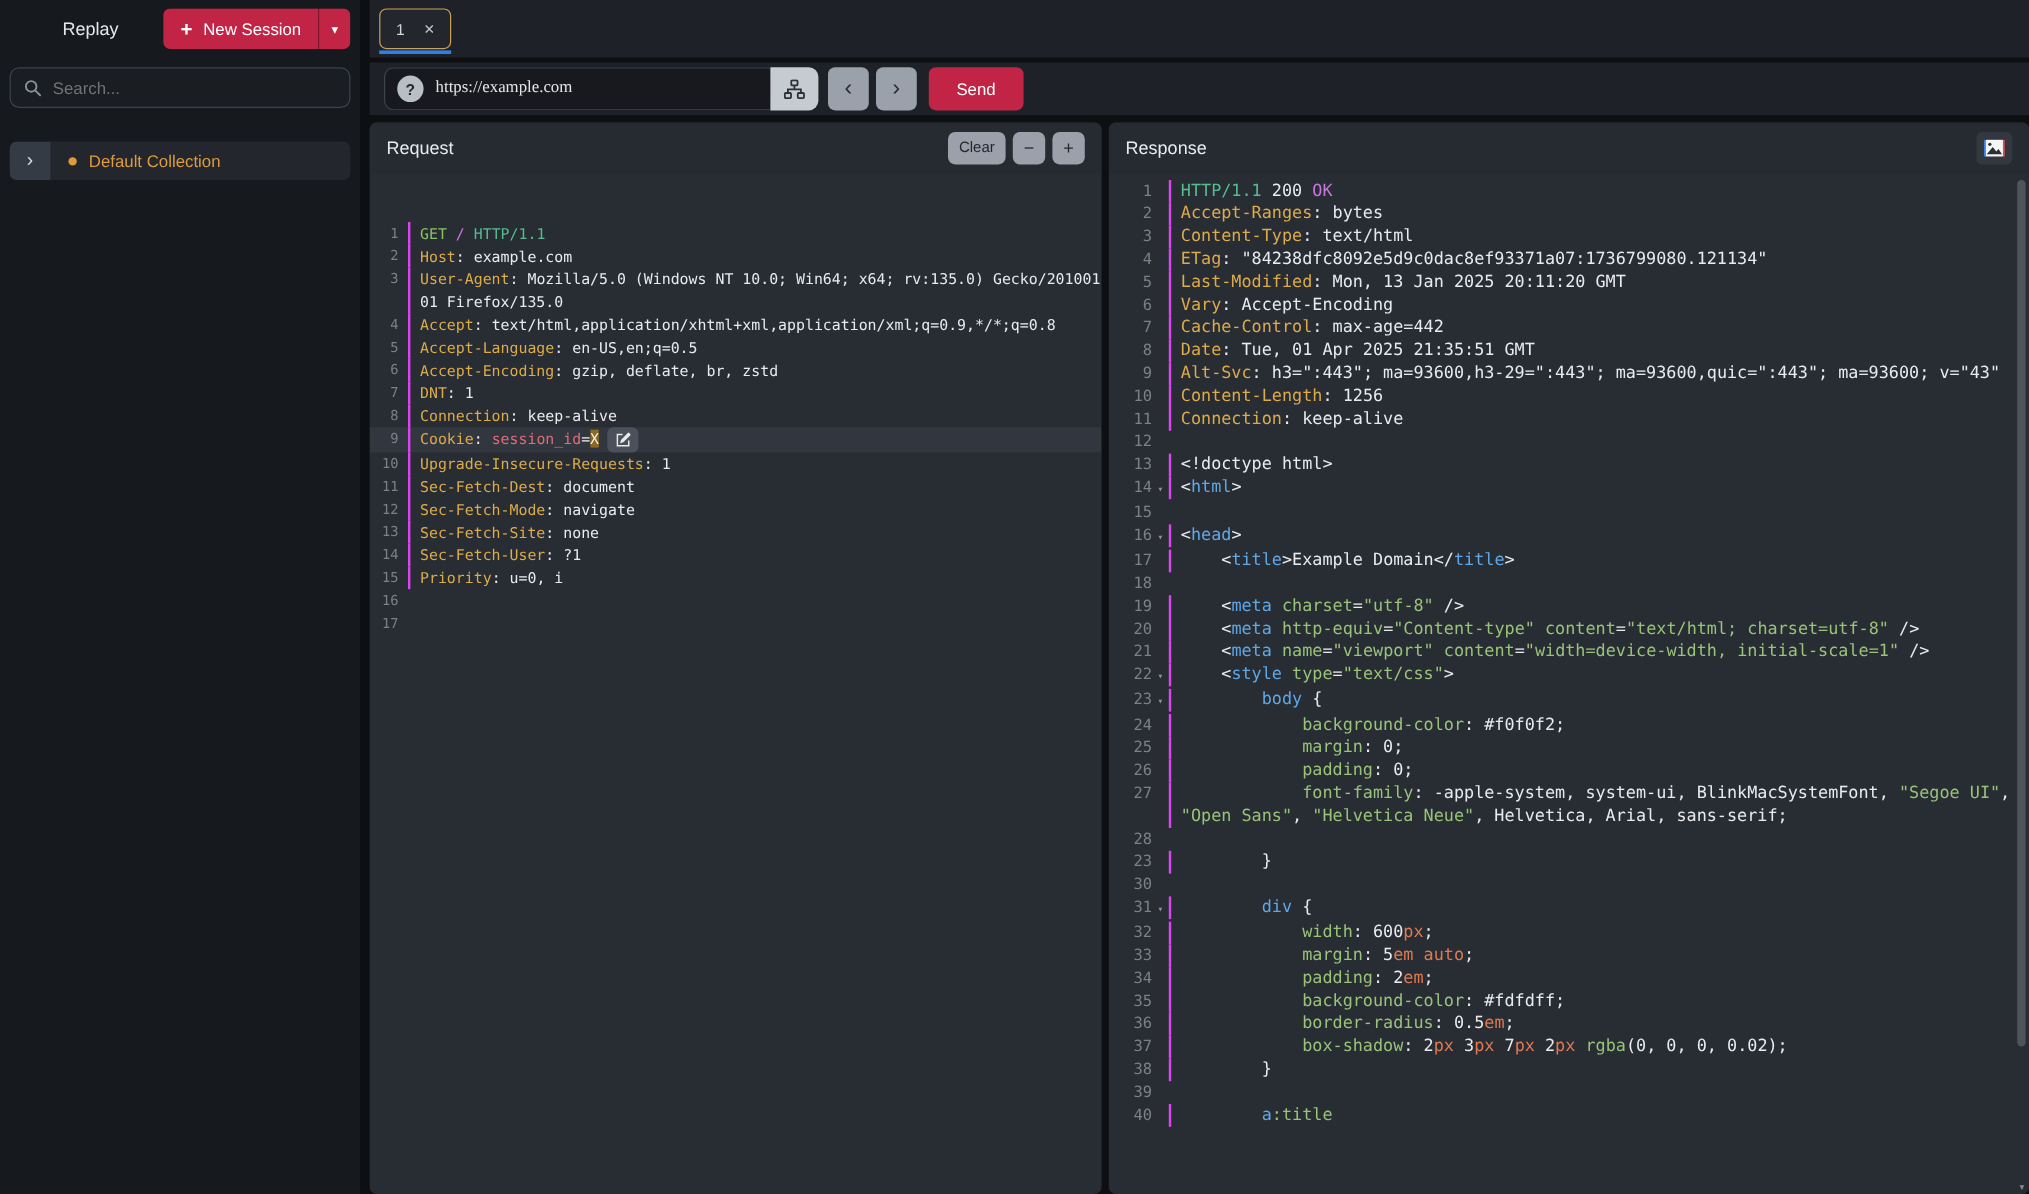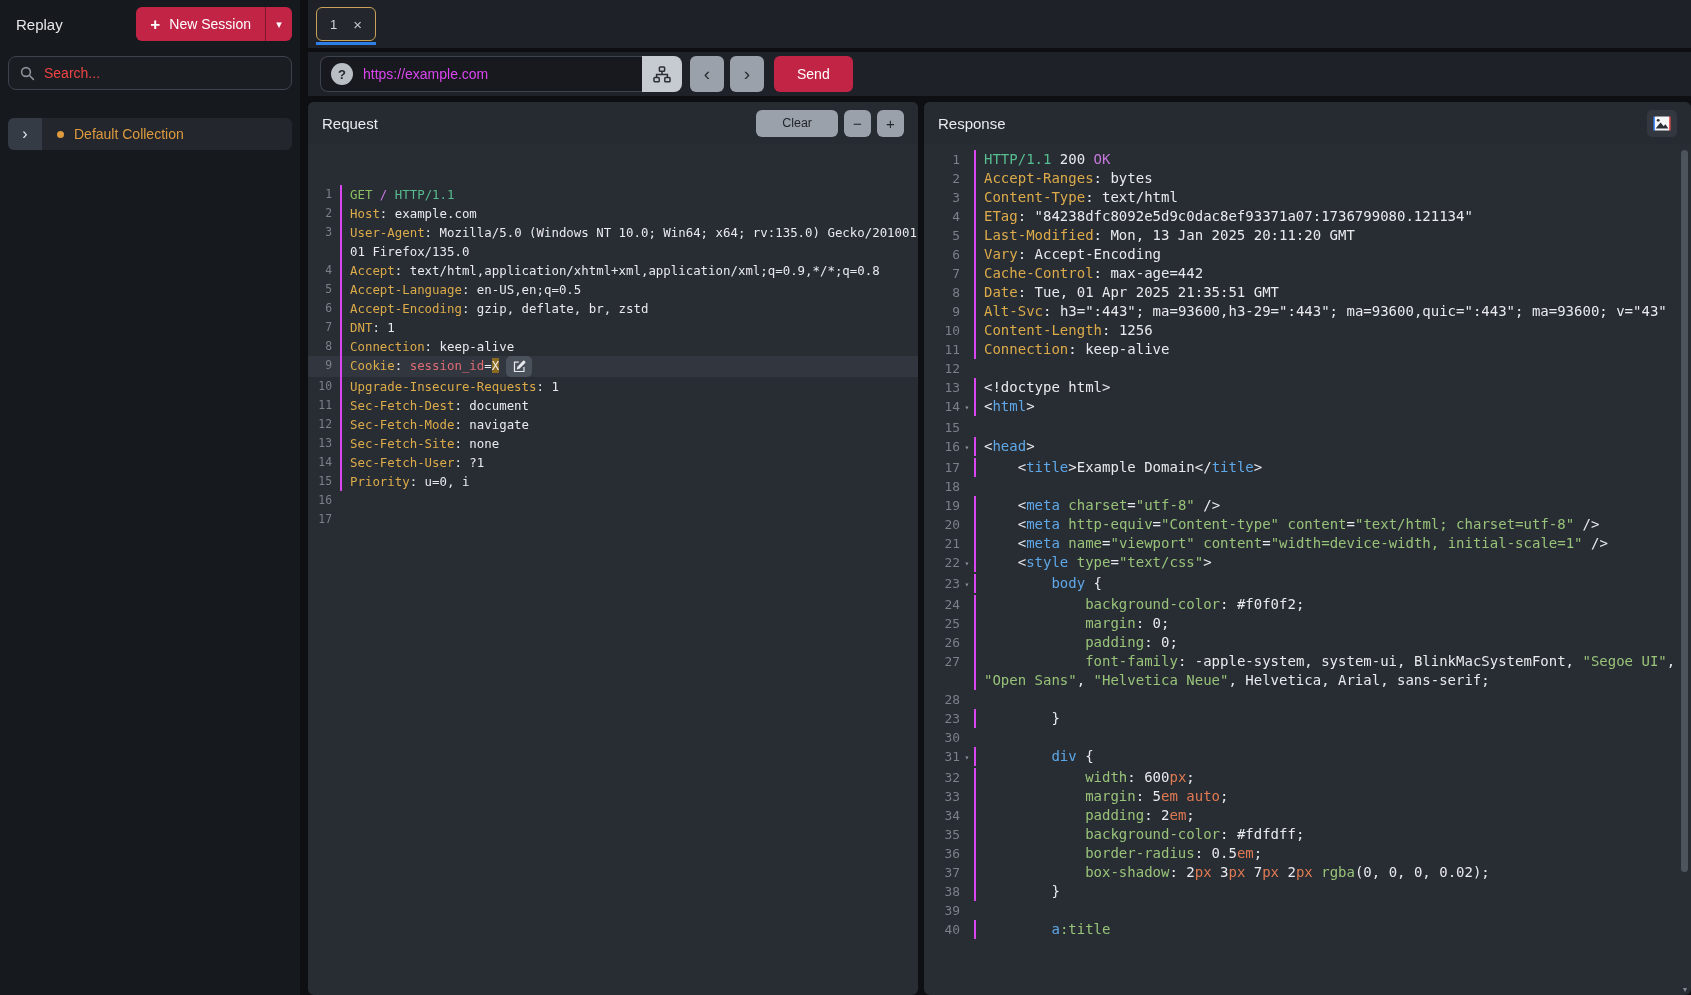--- a/index.html
+++ b/index.html
@@ -4,58 +4,58 @@
 <style>
   * { margin:0; padding:0; box-sizing:border-box; }
   html,body { width:1691px; height:995px; overflow:hidden; }
   body { background:#0d0f13; font-family:"Liberation Sans",sans-serif; }
 
   .app { display:flex; height:100%; }
 
   
   .sidebar { width:300px; flex:none; background:#16191e; display:flex; flex-direction:column; }
   .sb-top { height:48px; display:flex; align-items:center; justify-content:space-between; padding:0 8px 0 16px; }
-  .sb-title { color:#e6e8ea; font-size:15px; }
+  .sb-title { color:#e6e8ea; font-size:15px;margin-left:36px; }
   .new-session { display:flex; height:34px; border-radius:6px; overflow:hidden; }
   .ns-main { background:var(--accent-red); color:#fff; border:none; font-size:14px; display:flex; align-items:center; gap:9px; padding:0 14px; cursor:pointer; font-family:inherit; }
   .ns-plus { font-size:17px; font-weight:bold; line-height:1; }
   .ns-caret { background:var(--accent-red); border:none; border-left:1px solid rgba(0,0,0,.35); color:#fff; width:27px; font-size:11px; cursor:pointer; }
   .search-wrap { padding:8px; }
   .search-box { height:34px; background:#1a1d22; border:1px solid #3d434d; border-radius:8px; display:flex; align-items:center; gap:9px; padding:0 11px; }
-  .search-ph { color:#ef4444; font-size:14px; }
+  .search-ph { color:#737373; font-size:14px; }
   .collection-row { margin:20px 8px 0 8px; height:32px; background:#23262d; border-radius:6px; display:flex; align-items:center; overflow:hidden; }
   .chev { width:34px; height:100%; background:#353b44; border:none; color:#e0e3e7; font-size:16px; cursor:pointer; }
   .cdot { width:7px; height:7px; border-radius:50%; background:var(--collection-orange); margin:0 10px 0 15px; }
   .clabel { color:var(--collection-orange); font-size:14px; }
 
   
   .main { flex:1; margin-left:8px; display:flex; flex-direction:column; min-width:0; }
   .tabstrip { height:48px; background:#1e2127; margin-bottom:4px; display:flex; padding:7px 8px 0 8px; flex:none; }
   .tab { position:relative; height:34px; background:#23262d; border:1px solid var(--tab-border); border-radius:6px; display:flex; align-items:center; gap:16px; padding:0 13px; color:#d3d6da; font-size:13px; cursor:pointer; }
   .tab-close { color:#c2c6cc; font-size:15px; cursor:pointer; line-height:1; }
   .tab-underline { position:absolute; left:-1px; right:-1px; bottom:-5px; height:3px; background:var(--tab-underline); }
 
   .urlrow { height:44px; background:#1e2127; display:flex; align-items:center; padding:0 12px; flex:none; margin-bottom:6px; }
   .url-group { display:flex; align-items:center; height:36px; }
   .url-field { display:flex; align-items:center; background:#17191e; border:1px solid #3d434d; border-right:none; border-radius:8px 0 0 8px; height:36px; width:322px; padding:0 10px; gap:10px; }
   .help { width:22px; height:22px; flex:none; border-radius:50%; background:#b9bdc4; color:#23262b; font-weight:bold; font-size:13px; display:flex; align-items:center; justify-content:center; cursor:pointer; }
-  .url-input { background:transparent; border:none; outline:none; color:#d946ef; font-size:14px; font-family:Liberation Sans, sans-serif; flex:1; min-width:0; }
+  .url-input { background:transparent; border:none; outline:none; color:#e5e5e5; font-size:14px; font-family:Liberation Serif, serif; flex:1; min-width:0; }
   .sitemap-btn { width:40px; height:36px; background:#c6cad1; border:none; border-radius:0 8px 8px 0; display:flex; align-items:center; justify-content:center; cursor:pointer; }
   .nav-btn { width:34px; height:36px; background:#9aa1ab; border:none; border-radius:6px; font-size:19px; color:#2a2d33; display:flex; align-items:center; justify-content:center; cursor:pointer; margin-left:8px; }
   .nav-btn + .nav-btn { margin-left:6px; }
   .send-btn { height:36px; padding:0 23px; background:var(--accent-red); color:#fff; border:none; border-radius:6px; font-size:14px; margin-left:10px; cursor:pointer; font-family:inherit; }
 
   .panels { flex:1; display:flex; gap:6px; min-height:0; }
   .panel { background:#282c33; border-radius:6px; display:flex; flex-direction:column; overflow:hidden; position:relative; }
   .request-panel { width:610px; flex:none;gap:35px; }
   .response-panel { flex:1; }
   .phdr { height:42px; background:#262a31; display:flex; align-items:center; justify-content:space-between; padding:0 14px; flex:none; }
   .panel-title { color:#e9ebee; font-size:15px; }
   .panel-actions { display:flex; gap:6px; }
-  .gbtn { height:27px; background:#9aa1ab; color:#24262b; border:none; border-radius:6px; font-size:12.5px; padding:0 26px; cursor:pointer; font-family:inherit; }
+  .gbtn { height:27px; background:#9aa1ab; color:#24262b; border:none; border-radius:6px; font-size:12.5px; padding:0 9px; cursor:pointer; font-family:inherit; }
   .gbtn.sq { width:27px; padding:0; font-size:15px; }
   .img-btn { width:30px; height:27px; background:#33373f; border:none; border-radius:5px; display:flex; align-items:center; justify-content:center; cursor:pointer; }
 
   
   .editor { flex:1; overflow:hidden; padding-top:6px; font-family:"DejaVu Sans Mono",monospace; }
   .req-editor { font-size:12.4px; }
   .resp-editor { font-size:14px; padding-right:13px; }
   .crow { display:flex; line-height:19px; min-height:19px; align-items:flex-start; }
   .crow.active { background:#32363e; }
   .ln { flex:none; text-align:right; color:#7b8189; font-size:.92em; }

